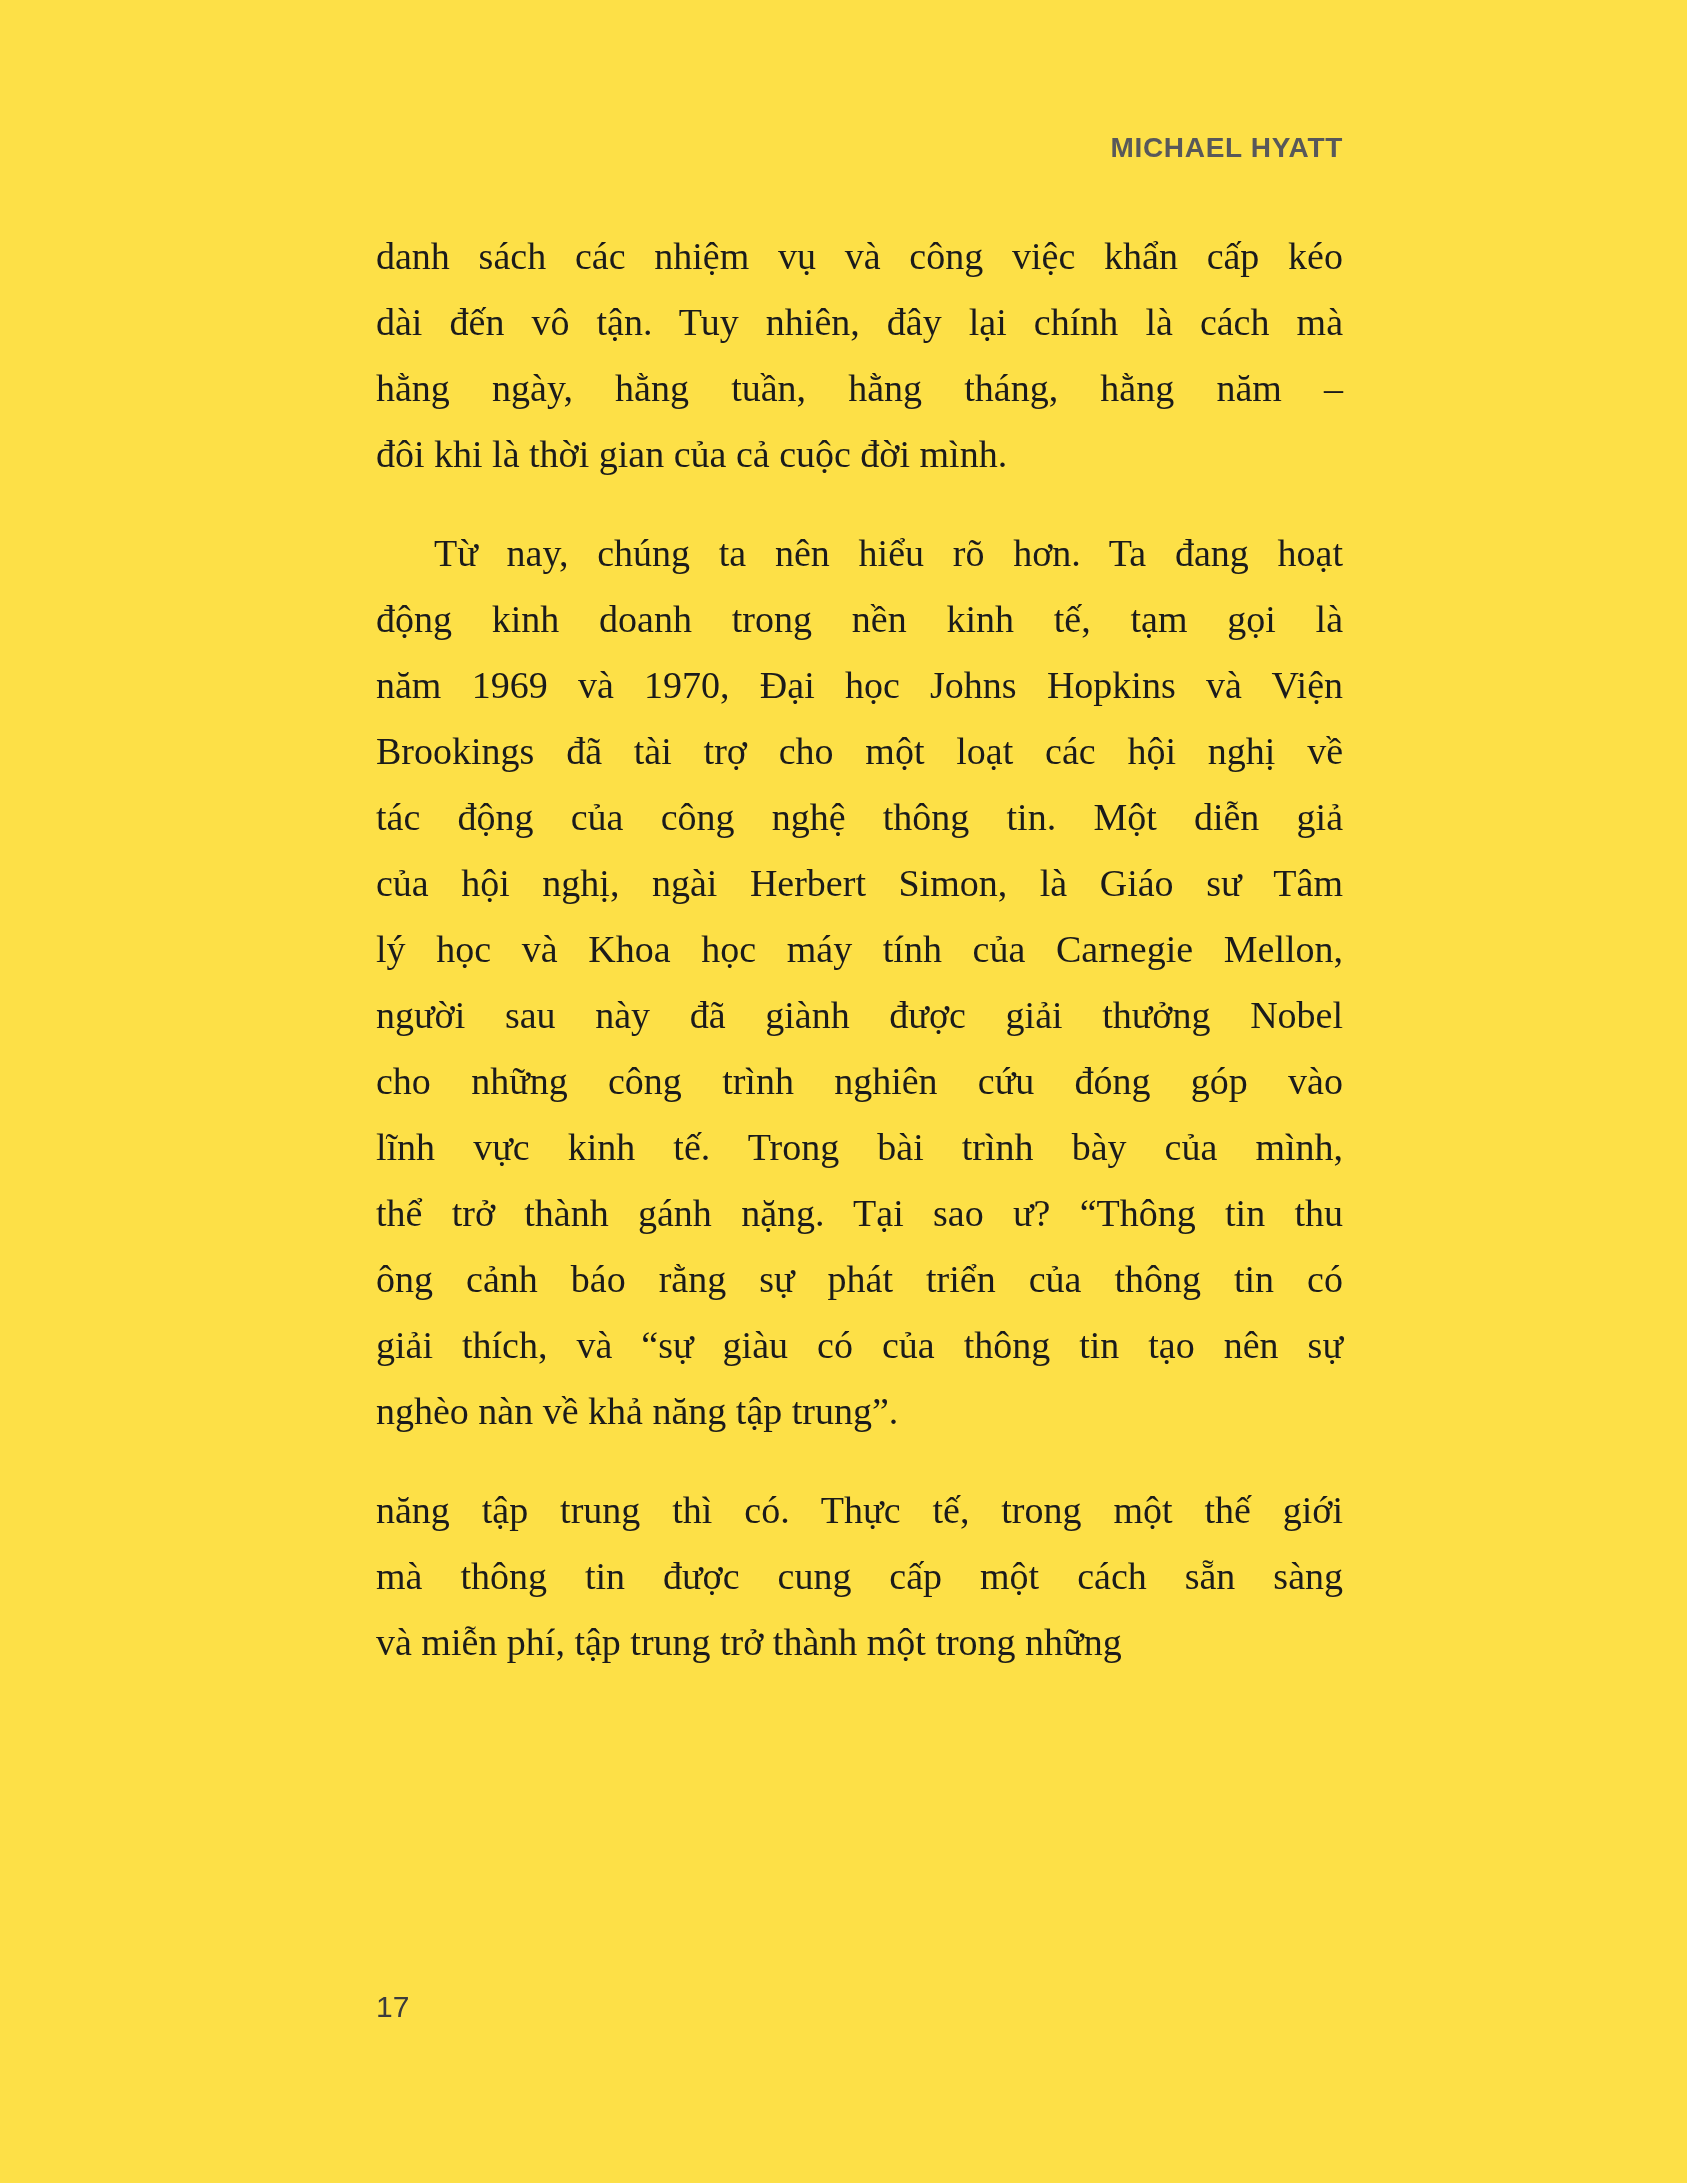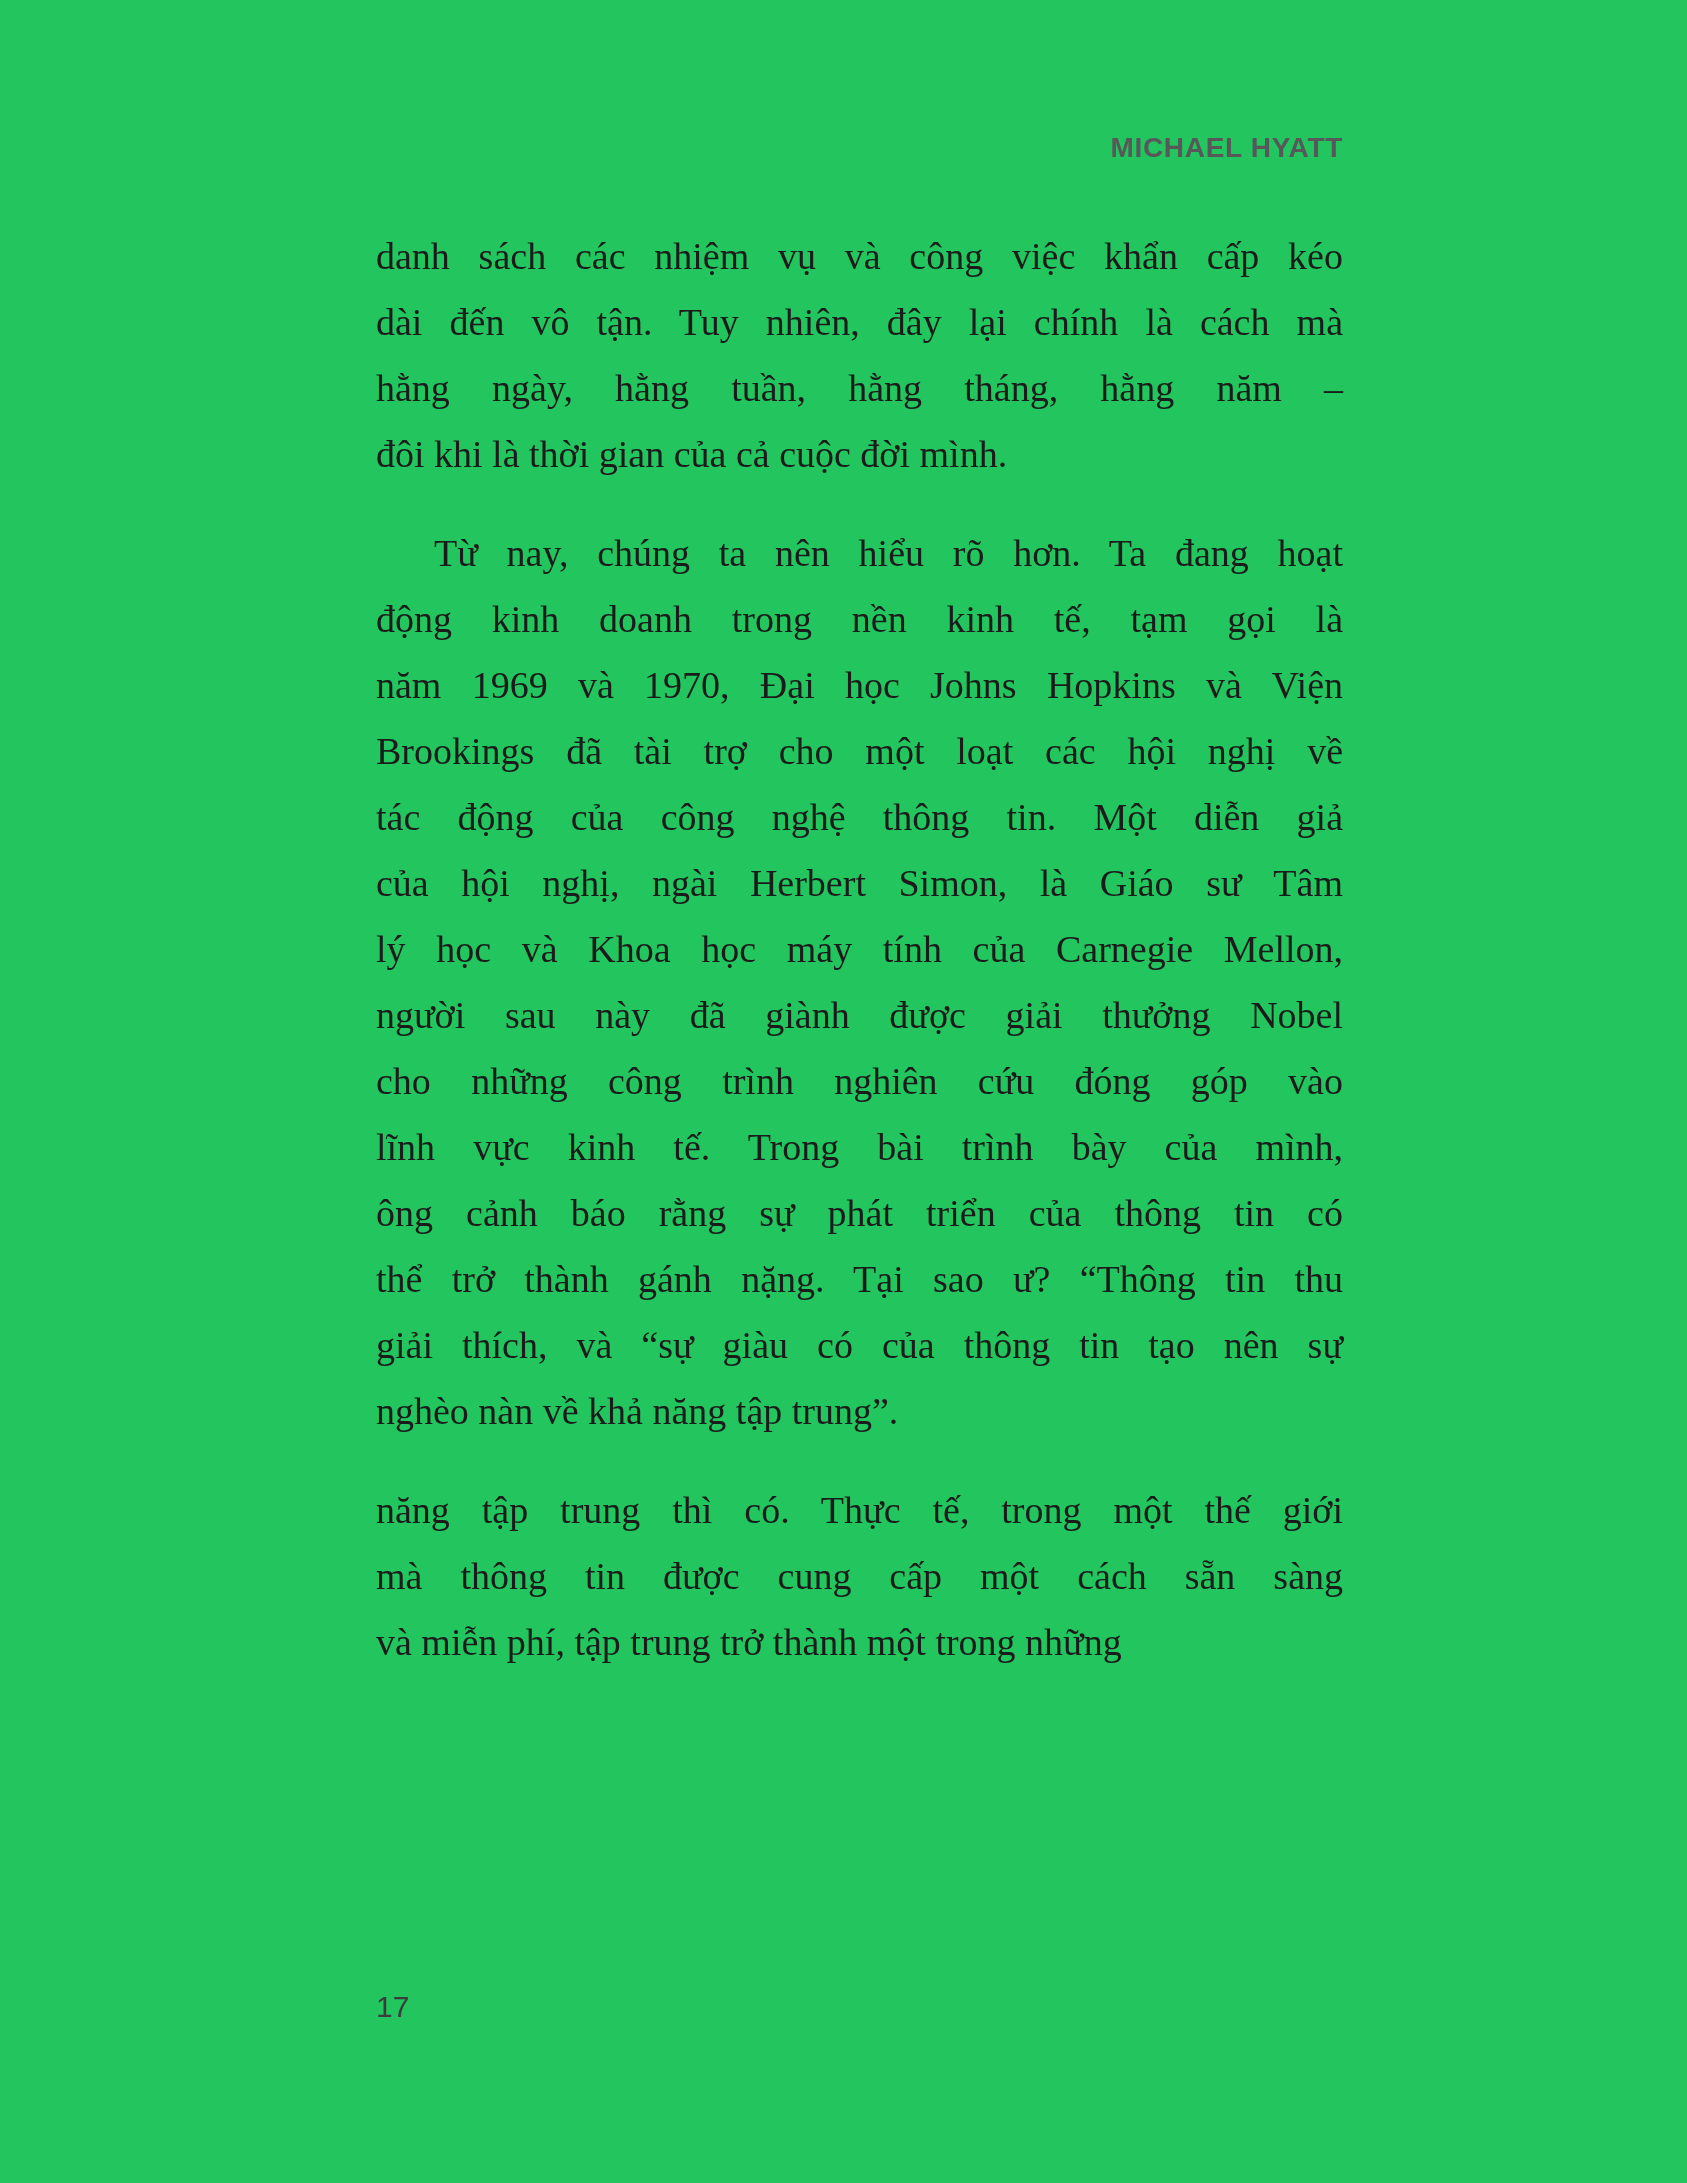--- a/index.html
+++ b/index.html
@@ -4,21 +4,21 @@
 <style>
   html, body {
     margin: 0;
     padding: 0;
     background: #ffffff;
   }
   .page {
     position: relative;
     width: 1687px;
     height: 2183px;
-    background: #22c55e;
+    background: #fde047;
     overflow: hidden;
     font-family: "Liberation Serif", "DejaVu Serif", serif;
   }
   .running-header {
     position: absolute;
     top: 132px;
     left: 376px;
     width: 967px;
     text-align: right;
     font-family: "Liberation Sans", "DejaVu Sans", sans-serif;
@@ -80,22 +80,22 @@
         <div class="line indent">Từ nay, chúng ta nên hiểu rõ hơn. Ta đang hoạt</div>
         <div class="line">động kinh doanh trong nền kinh tế, tạm gọi là</div>
         <div class="line">năm 1969 và 1970, Đại học Johns Hopkins và Viện</div>
         <div class="line">Brookings đã tài trợ cho một loạt các hội nghị về</div>
         <div class="line">tác động của công nghệ thông tin. Một diễn giả</div>
         <div class="line">của hội nghị, ngài Herbert Simon, là Giáo sư Tâm</div>
         <div class="line">lý học và Khoa học máy tính của Carnegie Mellon,</div>
         <div class="line">người sau này đã giành được giải thưởng Nobel</div>
         <div class="line">cho những công trình nghiên cứu đóng góp vào</div>
         <div class="line">lĩnh vực kinh tế. Trong bài trình bày của mình,</div>
+        <div class="line">thể trở thành gánh nặng. Tại sao ư? “Thông tin thu</div>
         <div class="line">ông cảnh báo rằng sự phát triển của thông tin có</div>
-        <div class="line">thể trở thành gánh nặng. Tại sao ư? “Thông tin thu</div>
         <div class="line">giải thích, và “sự giàu có của thông tin tạo nên sự</div>
         <div class="line para-last">nghèo nàn về khả năng tập trung”.</div>
       </div>
       <div class="para">
         <div class="line">năng tập trung thì có. Thực tế, trong một thế giới</div>
         <div class="line">mà thông tin được cung cấp một cách sẵn sàng</div>
         <div class="line para-last">và miễn phí, tập trung trở thành một trong những</div>
       </div>
     </div>
 

